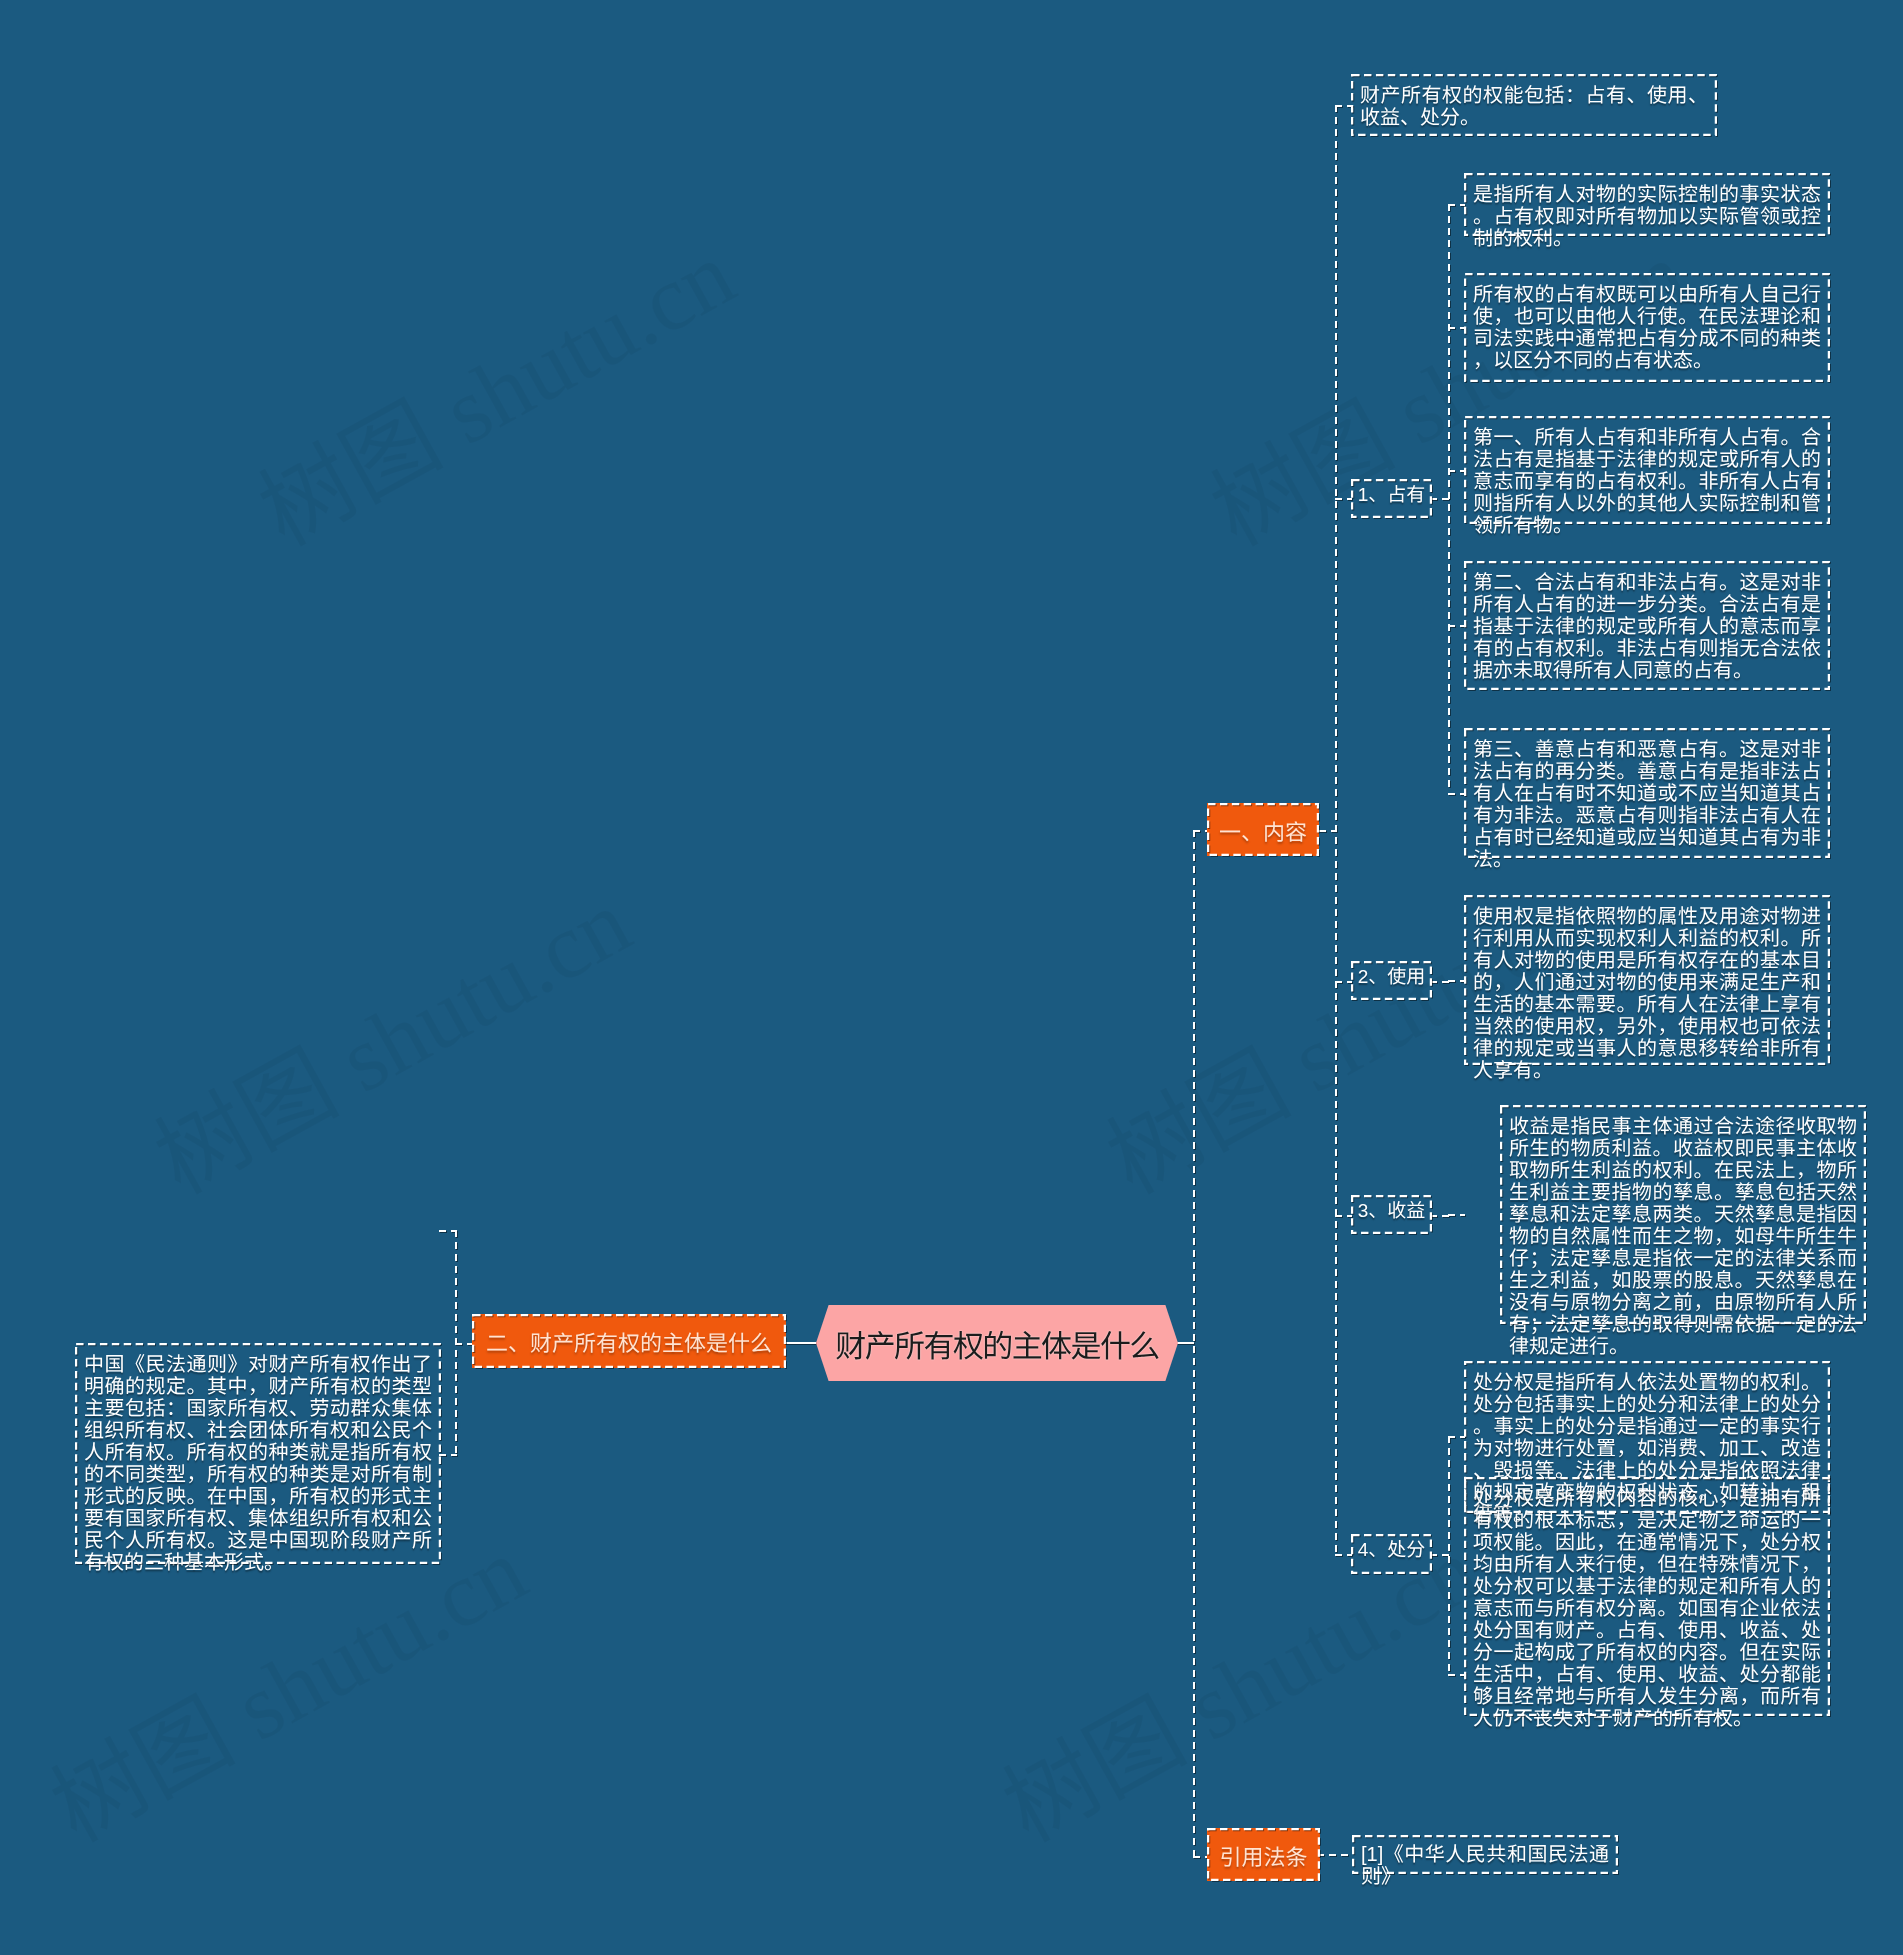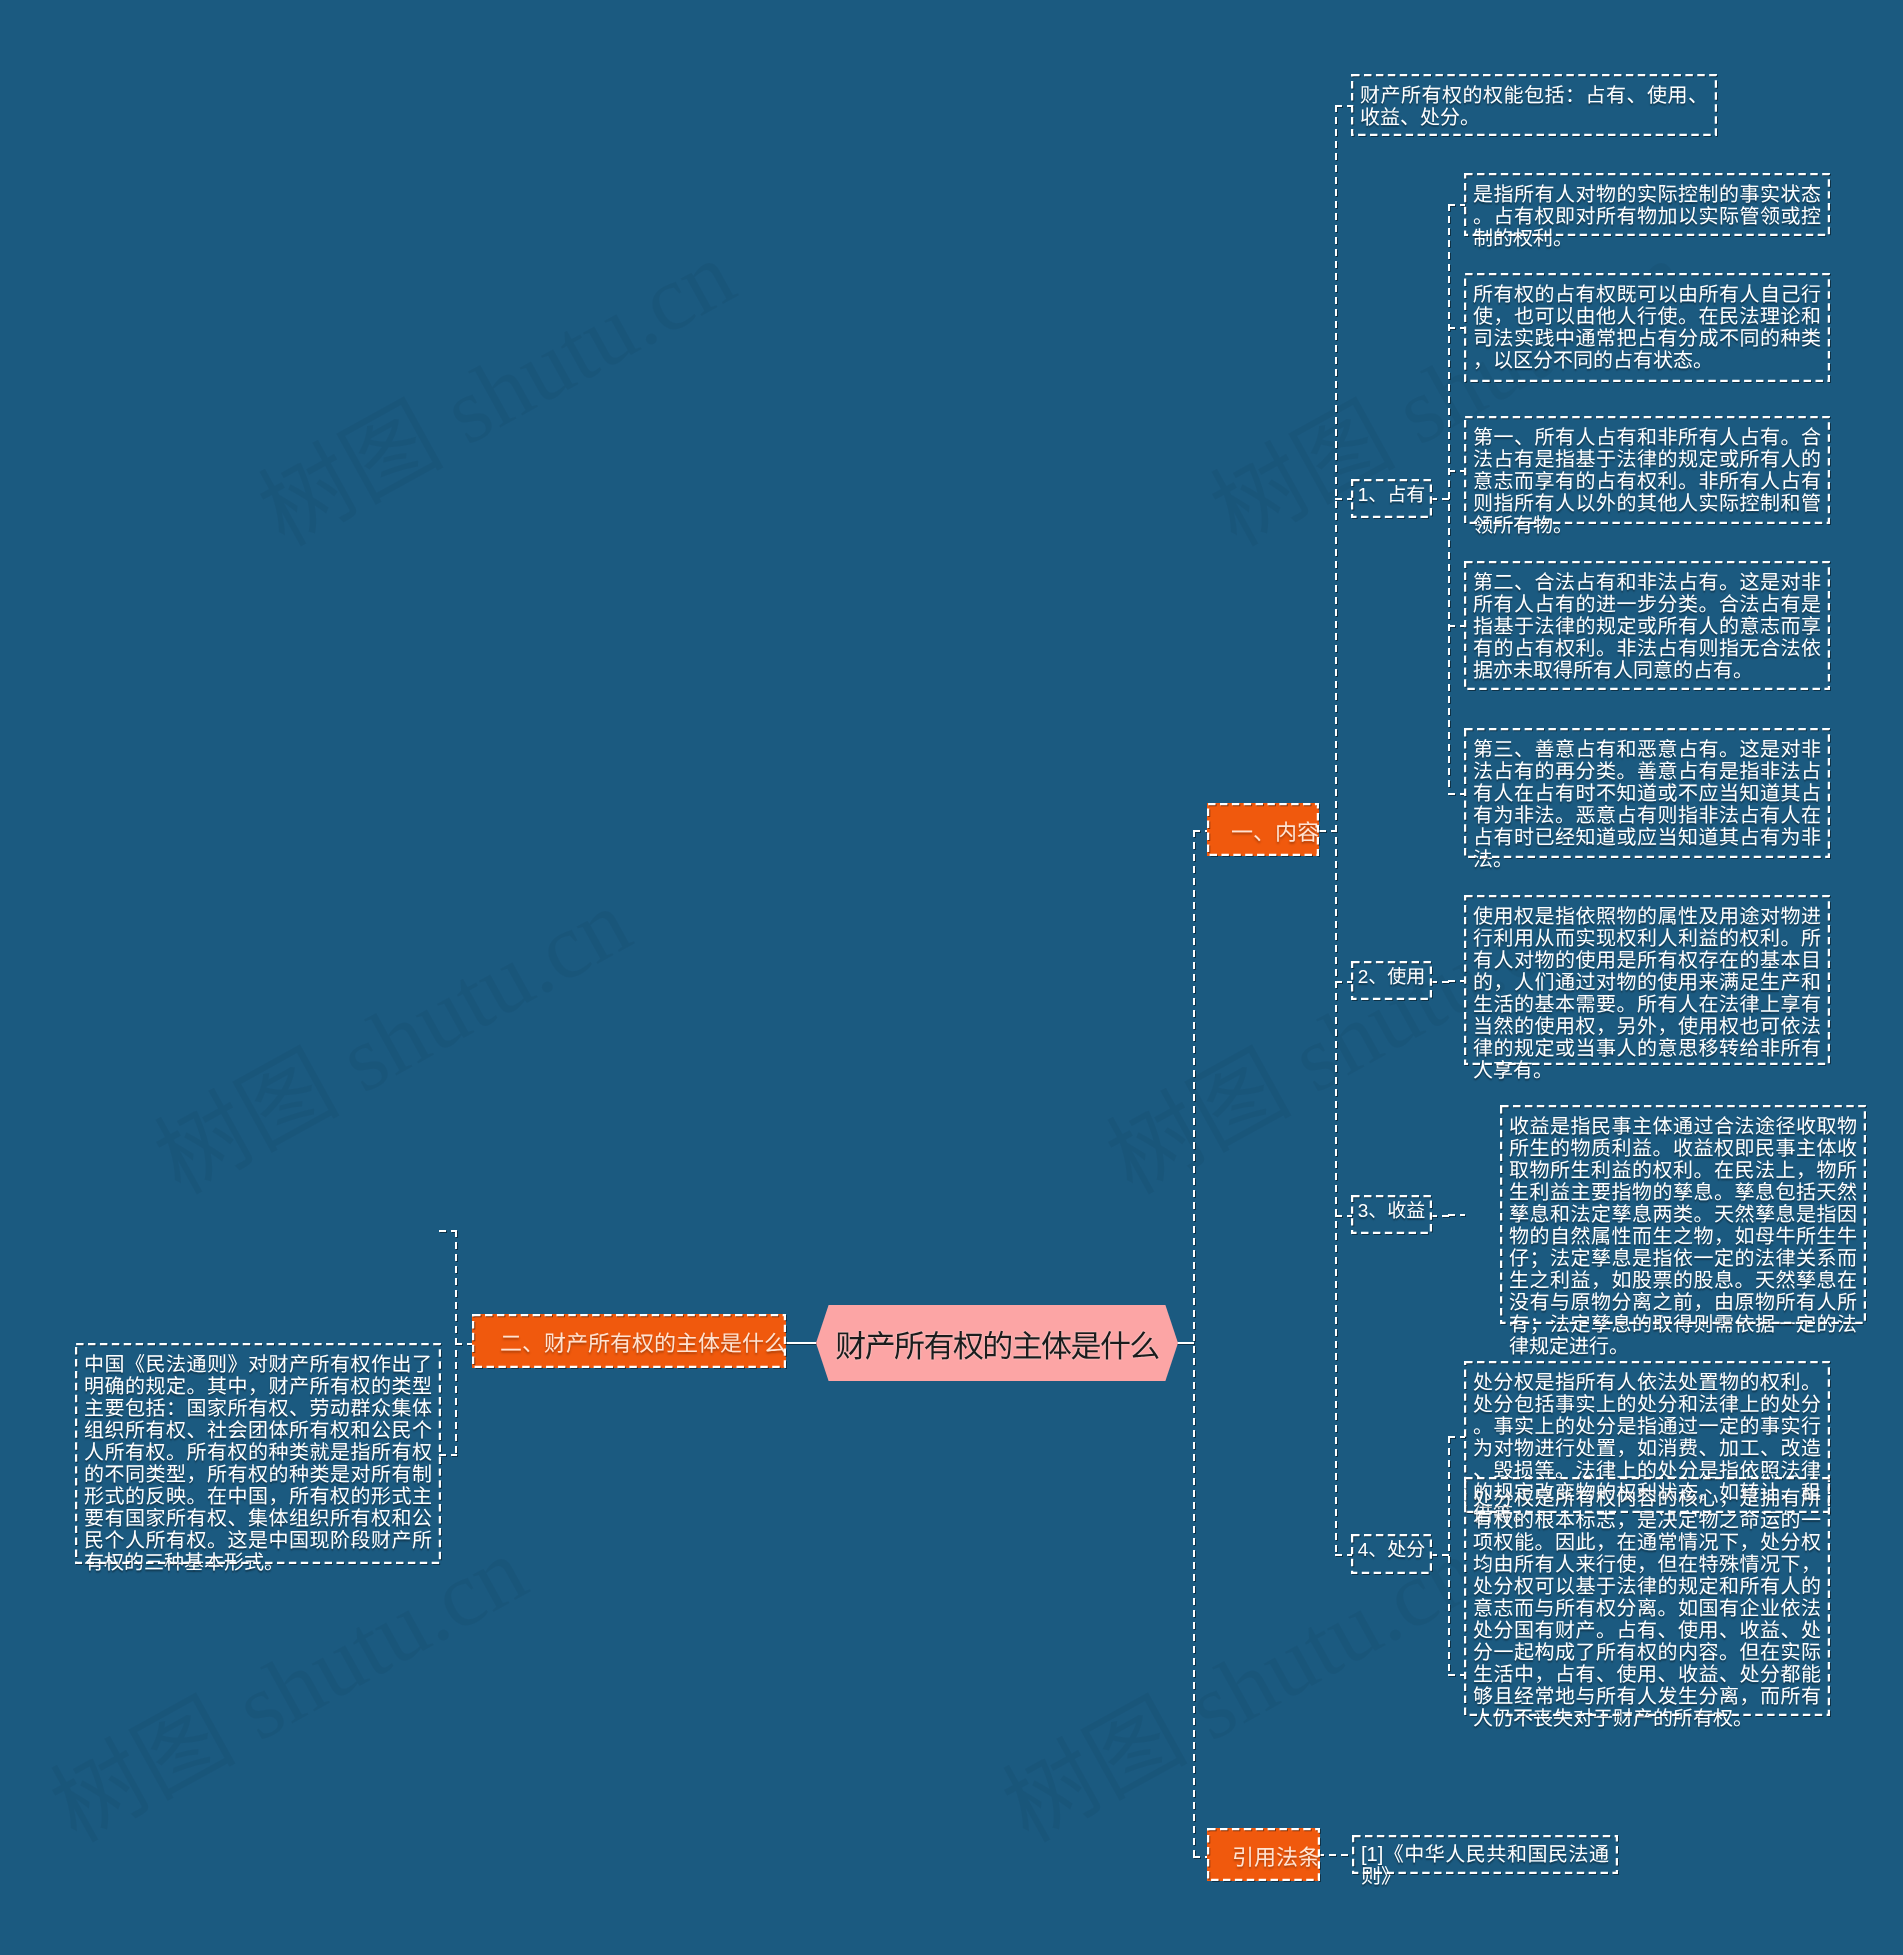--- a/index.html
+++ b/index.html
@@ -27,21 +27,21 @@
   .tbox p{margin:0;}
   .tbox{position:absolute;box-sizing:border-box;color:#ffffff;
         font-size:20px;line-height:22px;padding:10.4px 9px;
         text-align:justify;text-justify:inter-ideograph;
         line-break:anywhere;word-break:break-all;overflow-wrap:anywhere;
         text-shadow:0 1.5px 1.5px rgba(0,0,0,0.40);}
   .nbox{position:absolute;box-sizing:border-box;color:#ffffff;
         font-size:19px;display:flex;align-items:flex-start;justify-content:center;
         text-shadow:0 1.5px 1.5px rgba(0,0,0,0.40);}
   .obox{position:absolute;box-sizing:border-box;background-color:#f0590d;
-        color:#ffe3d2;display:flex;align-items:center;justify-content:flex-end;
+        color:#ffe3d2;display:flex;align-items:center;justify-content:center;
         text-shadow:0 1.5px 2.2px rgba(0,0,0,0.30);}
   #root{position:absolute;background:#fca5a5;color:#1c1c1c;font-size:31px;letter-spacing:-1.6px;
         filter:drop-shadow(0 0 1.1px rgba(255,255,255,0.95));
         text-shadow:0 0 1.5px rgba(255,255,255,0.9);
         display:flex;align-items:center;justify-content:center;
         clip-path:polygon(12.6px 0, calc(100% - 12.6px) 0, 100% 50%, calc(100% - 12.6px) 100%, 12.6px 100%, 0 50%);}
 </style>
 </head>
 <body>
 

